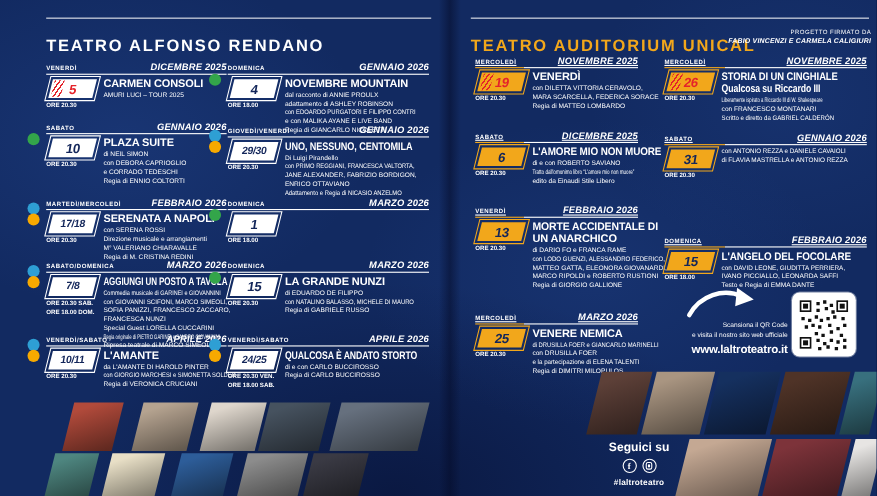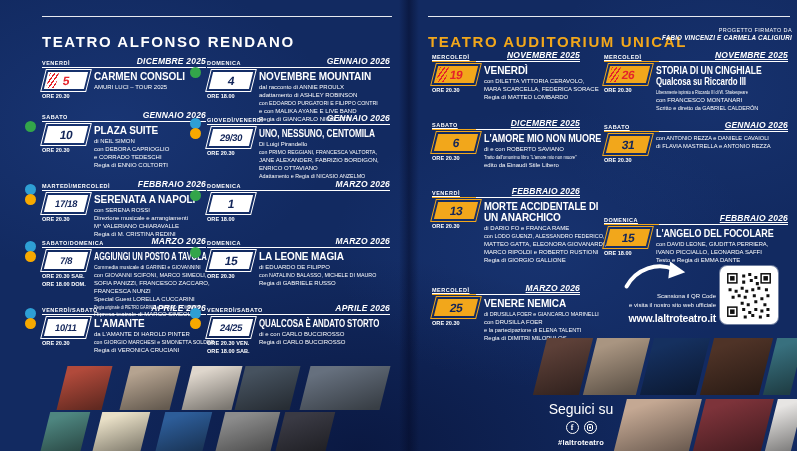--- a/index.html
+++ b/index.html
@@ -60,21 +60,21 @@
   .arrow{position:absolute;left:6px;top:4px;width:66px;height:32px}
   .qr-text{position:absolute;left:0;top:38px;width:100px;text-align:right;line-height:1.5;color:#fff}
   .qt{font-size:6px}
   .url{font-size:10.5px;font-weight:bold;letter-spacing:-.2px;margin-top:1px}
   .qr-code{position:absolute;left:104px;top:12px;width:58px;height:58px;background:#fff;
     border-radius:7px;box-shadow:0 0 0 1px rgba(255,255,255,.4);}
   .qr-code svg{position:absolute;inset:4px;width:50px;height:50px}
 
   
   .seguici{position:absolute;left:545px;top:401px;width:72px;text-align:center;color:#fff}
-  .sg1{font-size:14px;font-weight:normal}
+  .sg1{font-size:11px;font-weight:bold}
   .icons{display:flex;justify-content:center;gap:5px;margin:4px 0 4px}
   .icn{width:13px;height:13px;border:1.2px solid #fff;border-radius:50%;
     display:flex;align-items:center;justify-content:center;box-sizing:border-box}
   .fbg{font:bold 8px "Liberation Serif",serif;color:#fff;line-height:1}
   .ig-box{width:6.5px;height:6.5px;border:1px solid #fff;border-radius:2px;position:relative;box-sizing:border-box}
   .ig-box::after{content:"";position:absolute;inset:.8px;border:1px solid #fff;border-radius:50%}
   .sg2{font-size:7.5px;font-weight:bold;letter-spacing:.2px}
 </style>
 </head>
 <body>
@@ -314,21 +314,21 @@
         <span class="month">MARZO 2026</span>
       </div>
       <div class="brow">
         <div class="bcol">
           <div class="badge">
             <span class="num">15</span>
           </div>
           <div class="time">ORE 20.30</div>
         </div>
         <div class="txt">
-          <div class="title">LA LEONE MAGIA</div>
+          <div class="title">LA GRANDE NUNZI</div>
           <div class="crl">di EDUARDO DE FILIPPO</div>
           <div class="crl" style="transform: scaleX(0.89);">con NATALINO BALASSO, MICHELE DI MAURO</div>
           <div class="crl">Regia di GABRIELE RUSSO</div>
         </div>
       </div>
     </div>
     <div class="show theme-left" style="left: 205px; top: 303px; width: 185px;">
       <span class="dot blue" style="top: 5px;"></span>
       <span class="dot yellow" style="top: 15px;"></span>
       <div class="hdr">

